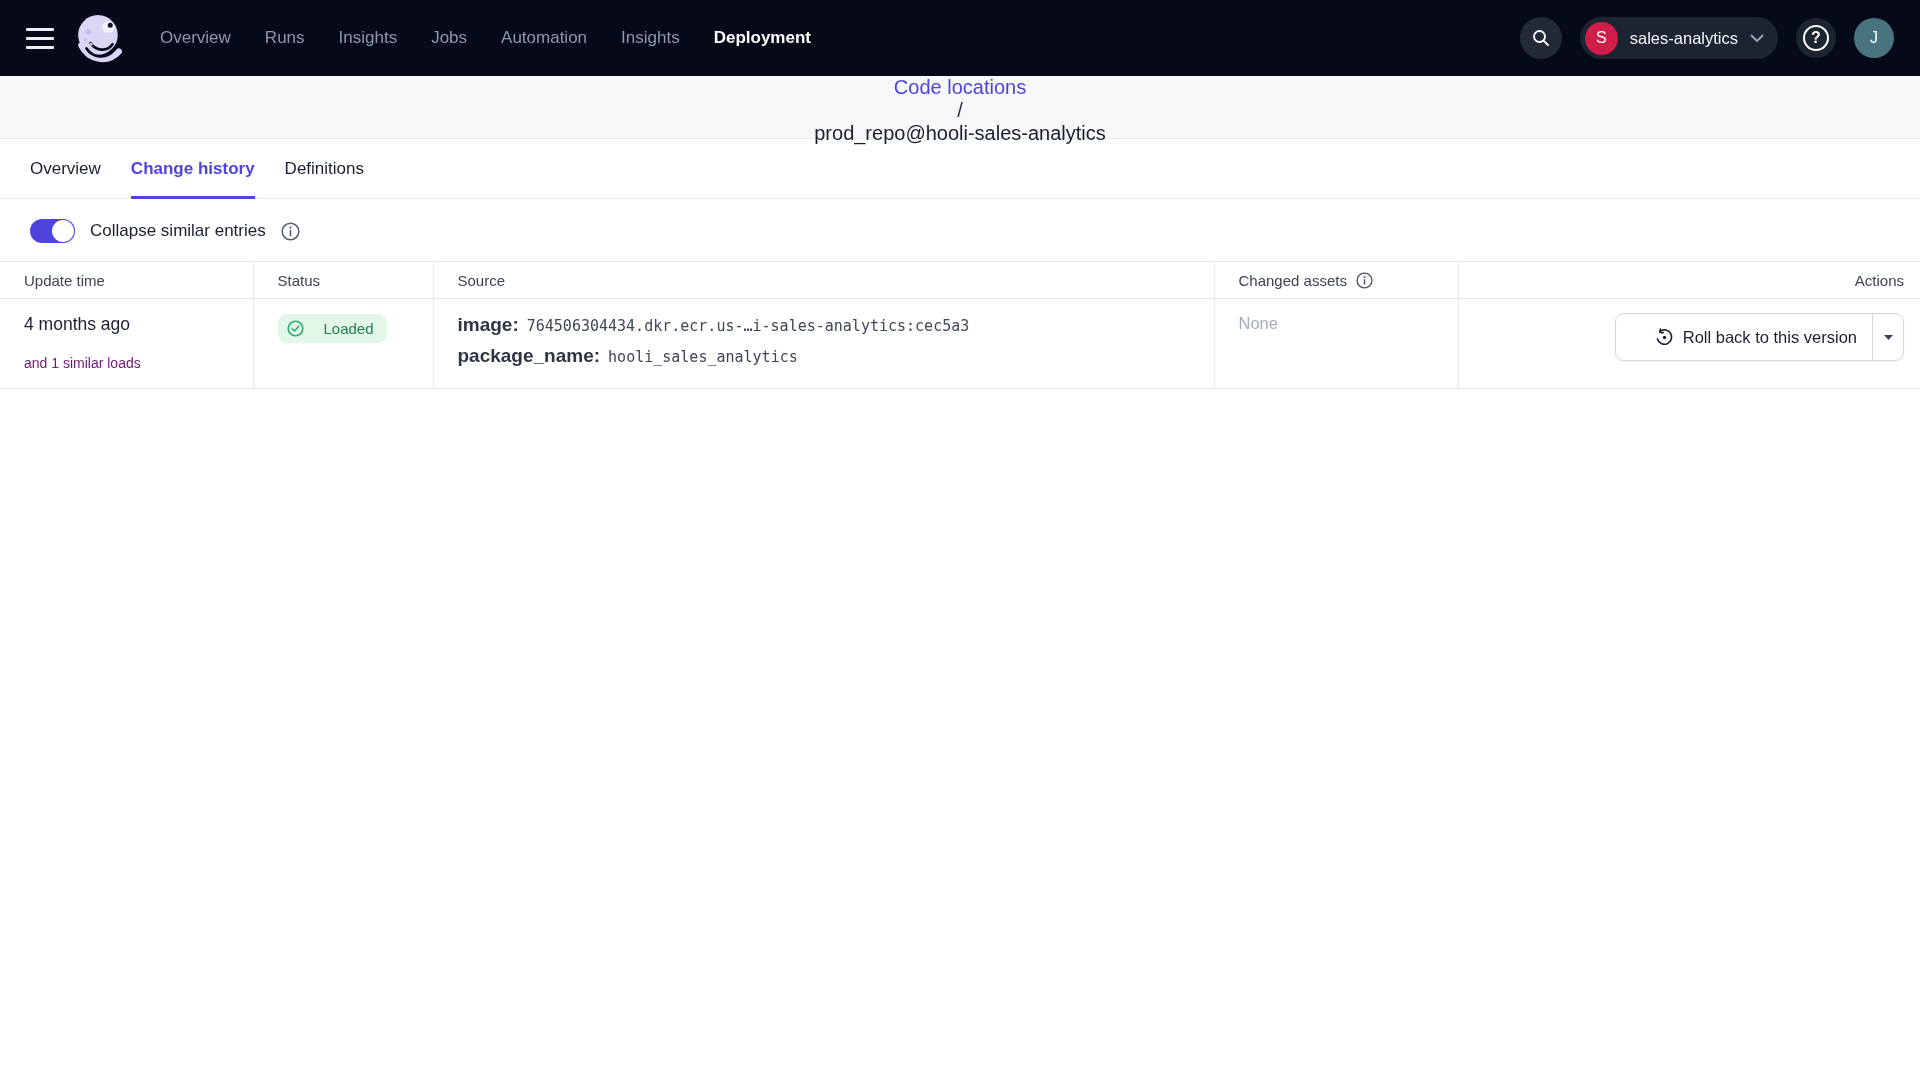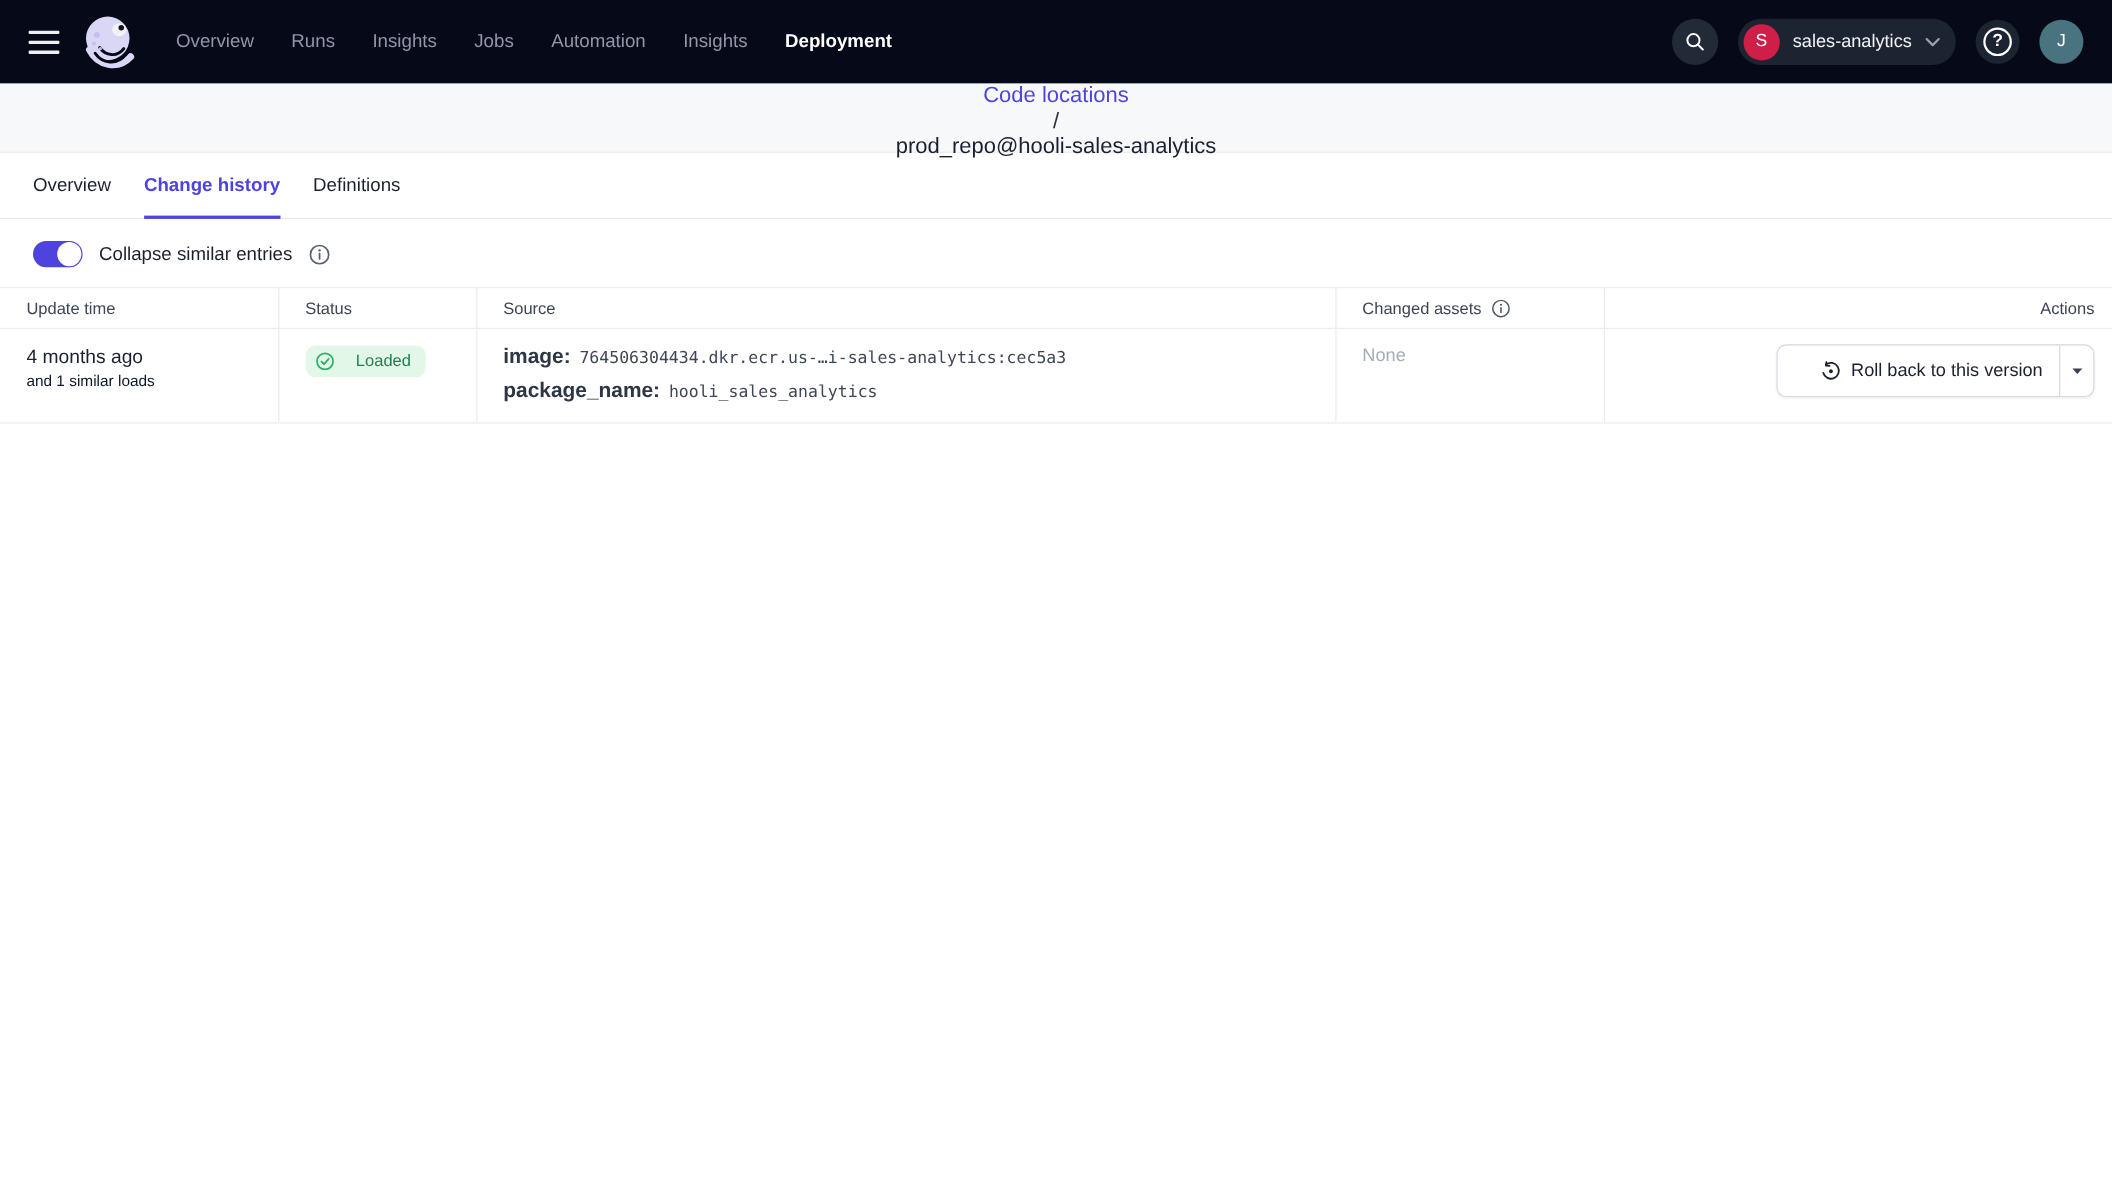--- a/index.html
+++ b/index.html
@@ -44,21 +44,21 @@
   
   table { width:100%; border-collapse:collapse; table-layout:fixed; }
   col.c1{width:253px;} col.c2{width:180px;} col.c3{width:781px;} col.c4{width:244px;} col.c5{width:auto;}
   thead th { height:37px; border-top:1px solid #E8EAEE; border-bottom:1px solid #E8EAEE; font-size:15px; font-weight:400; color:#3D4454; text-align:left; padding:0 24px; }
   thead th.right { text-align:right; padding-right:16px; }
   th + th, td + td { border-left:1px solid #E8EAEE; }
   tbody td { vertical-align:top; padding:15px 24px 17px; border-bottom:1px solid #E8EAEE; }
   .th-flex { display:inline-flex; align-items:center; gap:9px; }
 
   .time-main { font-size:17.5px; color:#1B2030; }
-  .time-sub { margin-top:3px; font-size:14px; color:#0f172a; }
+  .time-sub { margin-top:20px; font-size:14px; color:#701a75; }
 
   .badge { display:inline-flex; align-items:center; gap:20px; background:#E3F7E9; color:#1C8150; font-size:15px; border-radius:9px; padding:6px 13px 6px 9px; }
 
   .src-line { display:flex; align-items:baseline; gap:8px; white-space:nowrap; }
   .src-line + .src-line { margin-top:9px; }
   .src-key { font-size:19px; font-weight:700; color:#2E3545; }
   .src-val { font-family:"DejaVu Sans Mono", monospace; font-size:15px; color:#3E4657; }
 
   .none-text { font-size:16.5px; color:#A6ADBA; }
 

